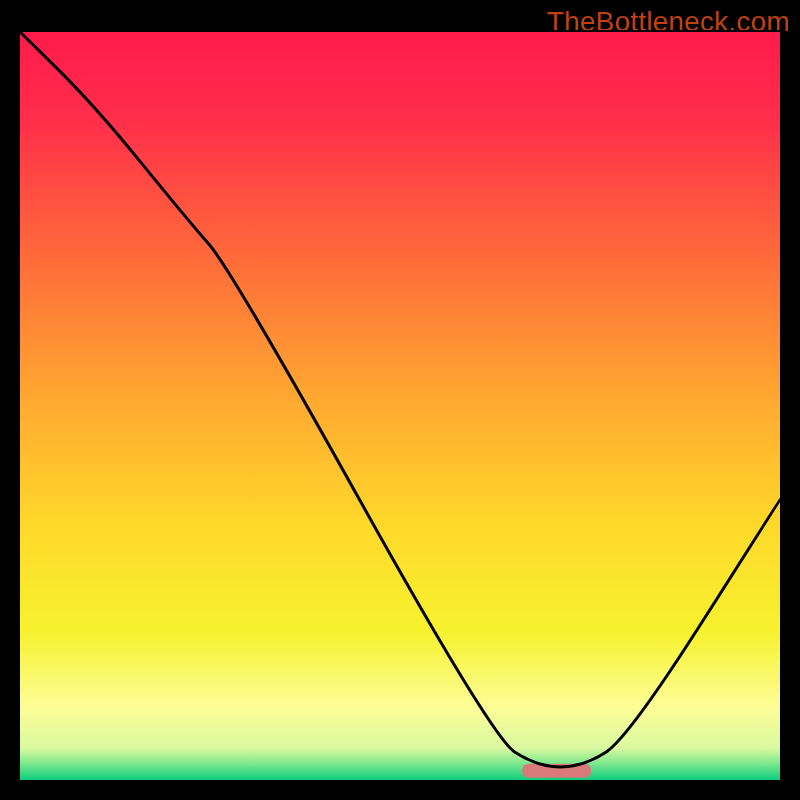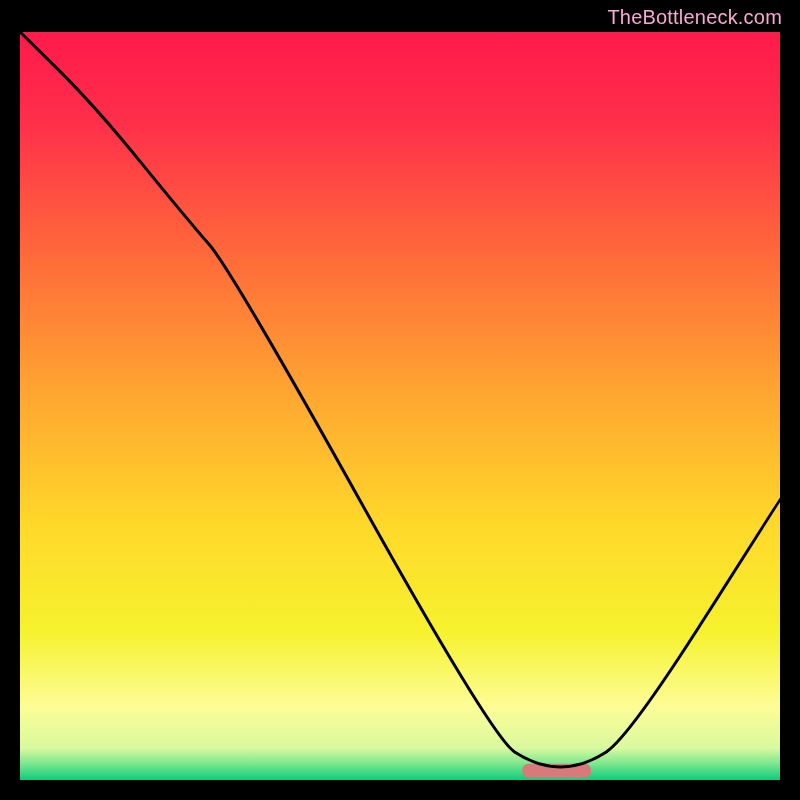--- a/index.html
+++ b/index.html
@@ -22,23 +22,23 @@
   .plot {
     position: absolute;
     left: 0;
     top: 0;
     width: 764px;
     height: 752px;
   }
   .watermark {
     position: absolute;
     top: 6px;
-    right: 18px;
-    color: #f9a8d4;
-    font-size: 20px;
+    right: 10px;
+    color: #c2410c;
+    font-size: 28px;
     font-weight: 500;
     letter-spacing: 0.2px;
   }
 </style>
 </head>
 <body>
 
 <div class="watermark">TheBottleneck.com</div>
 
 <div class="frame">

